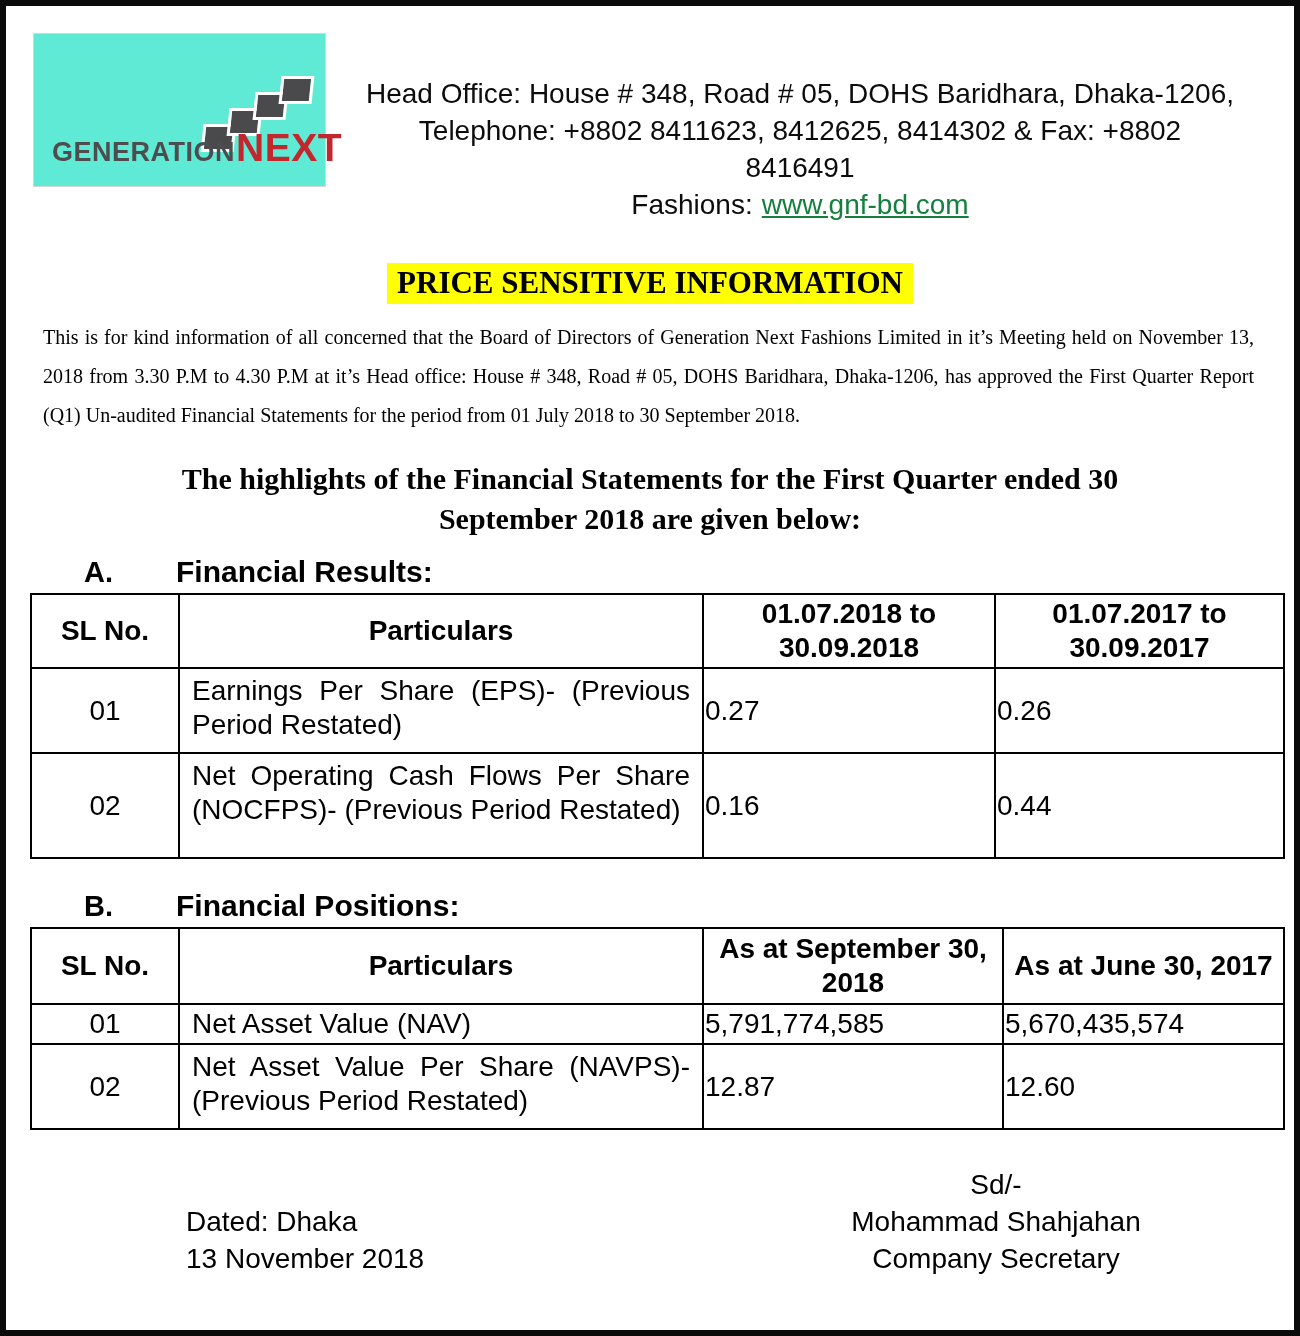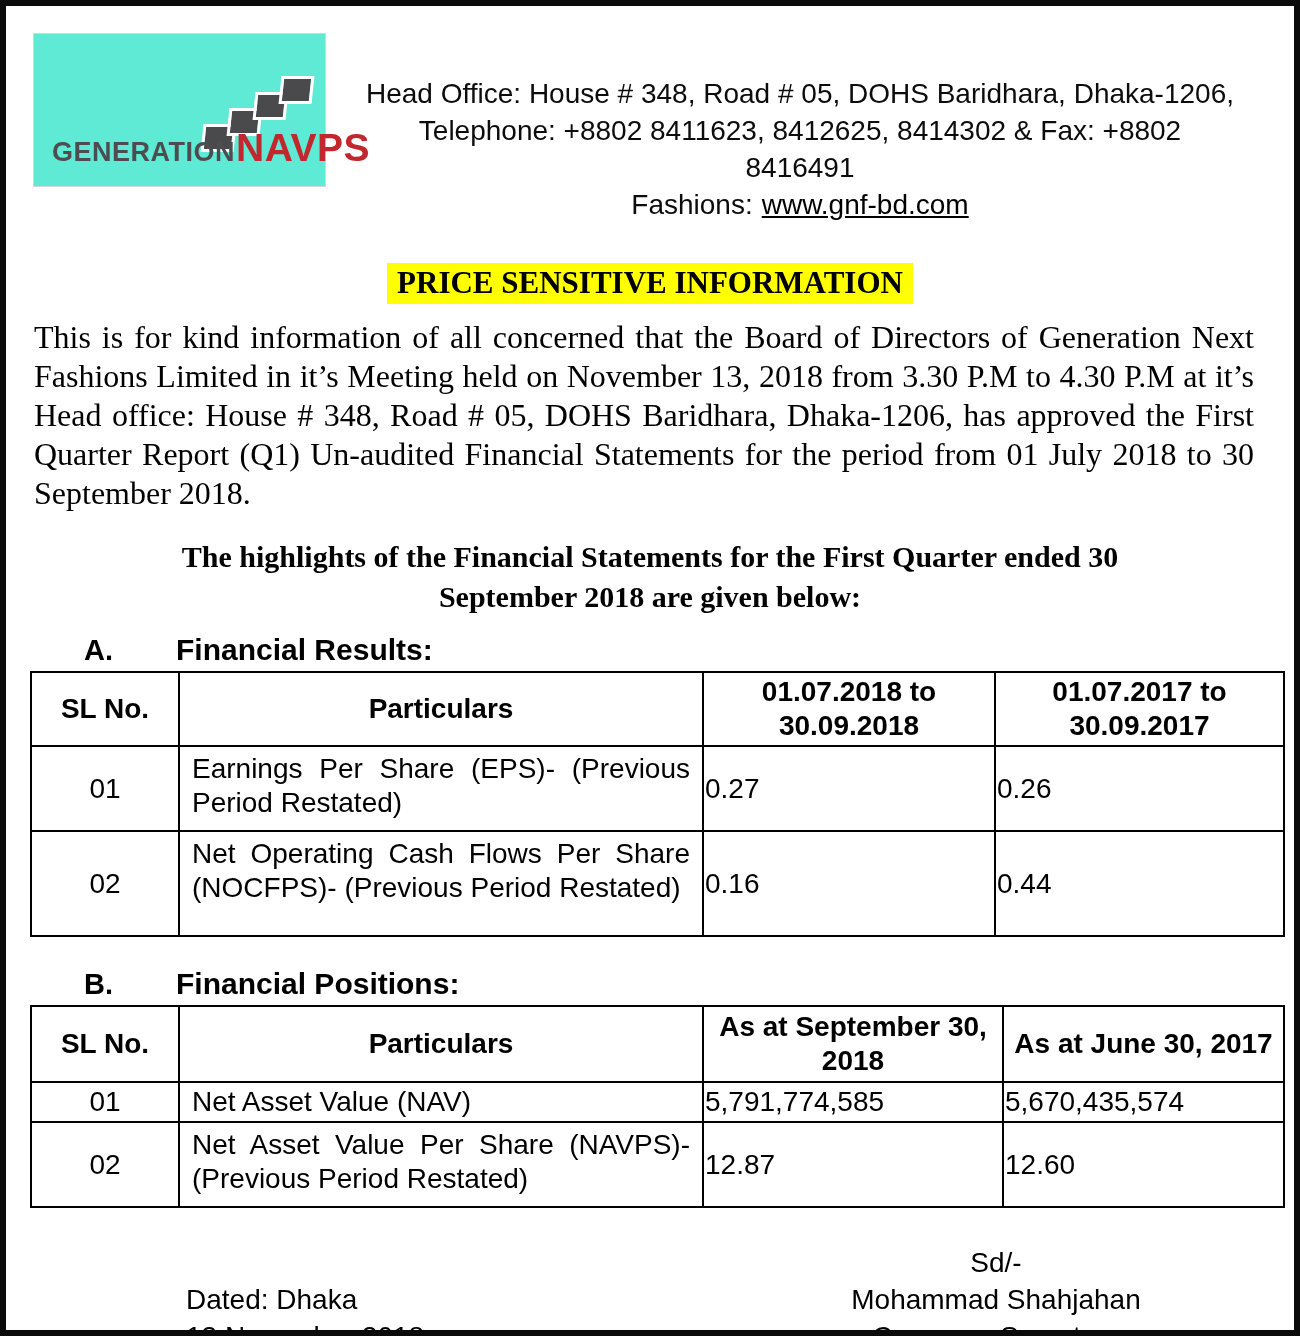--- a/index.html
+++ b/index.html
@@ -59,23 +59,23 @@
   .title-wrap { text-align: center; margin-top: 40px; }
   .psi-title {
     display: inline-block;
     font-family: "Liberation Serif", serif;
     font-weight: bold; font-size: 31px;
     padding: 2px 10px 3px 10px;
   }
 
   
   .para {
-    margin: 14px 40px 0 28px;
+    margin: 14px 40px 0 37px;
     font-family: "Liberation Serif", serif;
-    font-size: 32px; line-height: 39px;
+    font-size: 20px; line-height: 39px;
     text-align: justify;
   }
 
   
   .highlights {
     margin: 24px 112px 16px 112px;
     font-family: "Liberation Serif", serif;
     font-weight: bold; font-size: 30px; line-height: 40px;
     text-align: center;
   }
@@ -134,29 +134,29 @@
   <div class="top">
     <div class="logo-box">
       <div class="stairs">
         <div class="step s1"></div>
         <div class="step s2"></div>
         <div class="step s3"></div>
         <div class="step s4"></div>
       </div>
       <div class="logo-lockup">
         <span class="logo-part1" style="color: rgb(77, 77, 79);">GENERATION</span>
-        <span class="logo-part2" style="color: rgb(193, 39, 45);">NAVPS</span>
+        <span class="logo-part2" style="color: rgb(193, 39, 45);">NEXT</span>
       </div>
     </div>
     <div class="contact">
       <div>Head Office: House # 348, Road # 05, DOHS Baridhara, Dhaka-1206,</div>
       <div>Telephone: +8802 8411623, 8412625, 8414302 &amp; Fax: +8802</div>
       <div>8416491</div>
       <div>
-        <span class="website-label">Fashions:</span><a class="site-link" style="color: #000000;">www.gnf-bd.com</a>
+        <span class="website-label">Fashions:</span><a class="site-link" style="color: #15803d;">www.gnf-bd.com</a>
       </div>
     </div>
   </div>
 
   <div class="title-wrap">
     <span class="psi-title" id="psi-title" style="background: rgb(255, 255, 0);">PRICE SENSITIVE INFORMATION</span>
   </div>
 
   <div class="para">This is for kind information of all concerned that the Board of Directors of Generation Next Fashions Limited in it’s Meeting held on November 13, 2018 from 3.30 P.M to 4.30 P.M at it’s Head office: House # 348, Road # 05, DOHS Baridhara, Dhaka-1206, has approved the First Quarter Report (Q1) Un-audited Financial Statements for the period from 01 July 2018 to 30 September 2018.</div>
 

